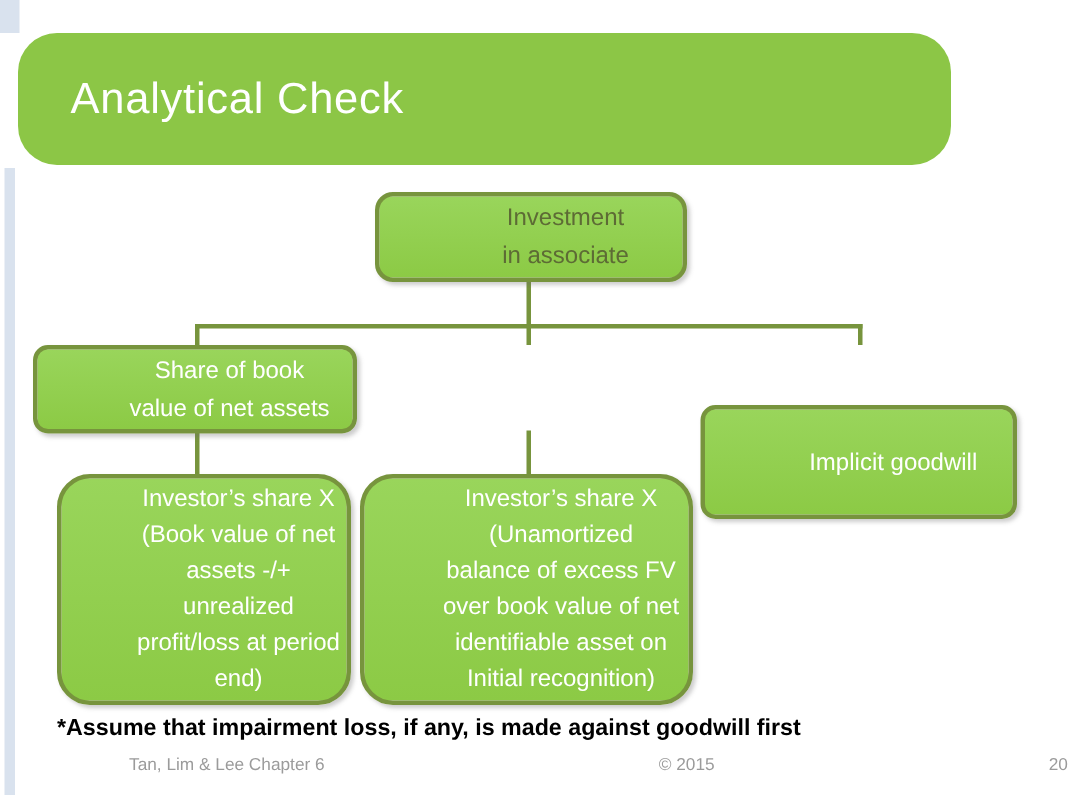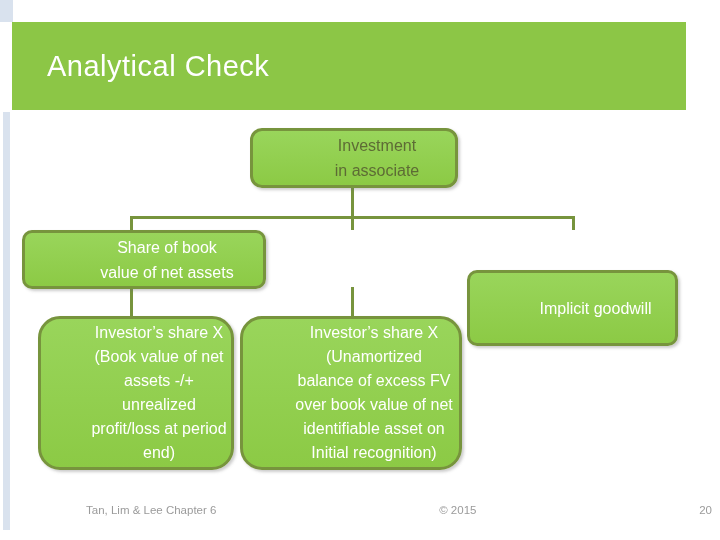--- a/index.html
+++ b/index.html
@@ -8,43 +8,43 @@
     position:relative; width:720px; height:540px; background:#ffffff;
     font-family:"Liberation Sans", sans-serif; overflow:hidden;
   }
   .strip-top {
     position:absolute; left:0; top:0; width:13px; height:22px; background:#d9e2ee;
   }
   .strip-main {
     position:absolute; left:3px; top:112px; width:7px; height:418px; background:#d9e2ee;
   }
   .header {
-    position:absolute; left:12px; top:22px; width:674px; height:88px;
-    background:#8cc646; display:flex; align-items:center; padding-left:35px;
+    position:absolute; left:12px; top:22px; width:622px; height:88px;
+    background:#8cc646; display:flex; align-items:center; padding-left:35px;border-radius:26px;
   }
   .header h1 {
     color:#ffffff; font-size:29px; font-weight:normal; letter-spacing:0.5px;
   }
   .box {
     position:absolute;
     background:linear-gradient(180deg,#99d55b 0%, #8cca45 100%);
     border:3px solid #77943d;
     color:#ffffff;
     display:flex; align-items:center; justify-content:center;
     text-align:center; white-space:pre-line;
     font-size:16px; line-height:25px;
     box-shadow:2px 2px 3px rgba(110,110,110,0.35);
     border-radius:10px;
     padding-left:46px;
   }
   .box-root {
     left:250px; top:128px; width:208px; height:60px;
     border-radius:12px; color:#5d6b35;
   }
-  .box-l2-0 { left:22px;  top:230px; width:244px; height:59px; }
+  .box-l2-0 { left:22px;  top:230px; width:216px; height:59px; }
   .box-l2-1 { left:243px; top:230px; width:219px; height:59px; }
   .box-l2-2 { left:467px; top:230px; width:211px; height:76px;margin-top:40px; }
   .box-l3 { border-radius:22px; line-height:24px; }
   .box-l3-0 { left:38px;  top:316px; width:196px; height:154px; }
   .box-l3-1 { left:240px; top:316px; width:222px; height:154px; }
   .box-l3-2 { left:467px; top:316px; width:211px; height:154px; }
   .conn { position:absolute; background:#77943d; }
   .conn-trunk   { left:351px; top:186px; width:3px; height:30px; }
   .conn-h       { left:130px; top:216px; width:445px; height:3px; }
   .conn-stub-a  { left:130px; top:216px; width:3px; height:14px; }
@@ -96,20 +96,21 @@
 assets -/+ unrealized
 profit/loss at period
 end)</div>
   <div class="box box-l3 box-l3-1">Investor’s share X
 (Unamortized
 balance of excess FV
 over book value of net
 identifiable asset on
 Initial recognition)</div>
 
+  <div class="note">*Assume that impairment loss, if any, is made against goodwill first</div>
 
   <div class="footer">
     <span>Tan, Lim &amp; Lee Chapter 6</span>
     <span>© 2015</span>
     <span>20</span>
   </div>
 
 </div>
 
 </body></html>

